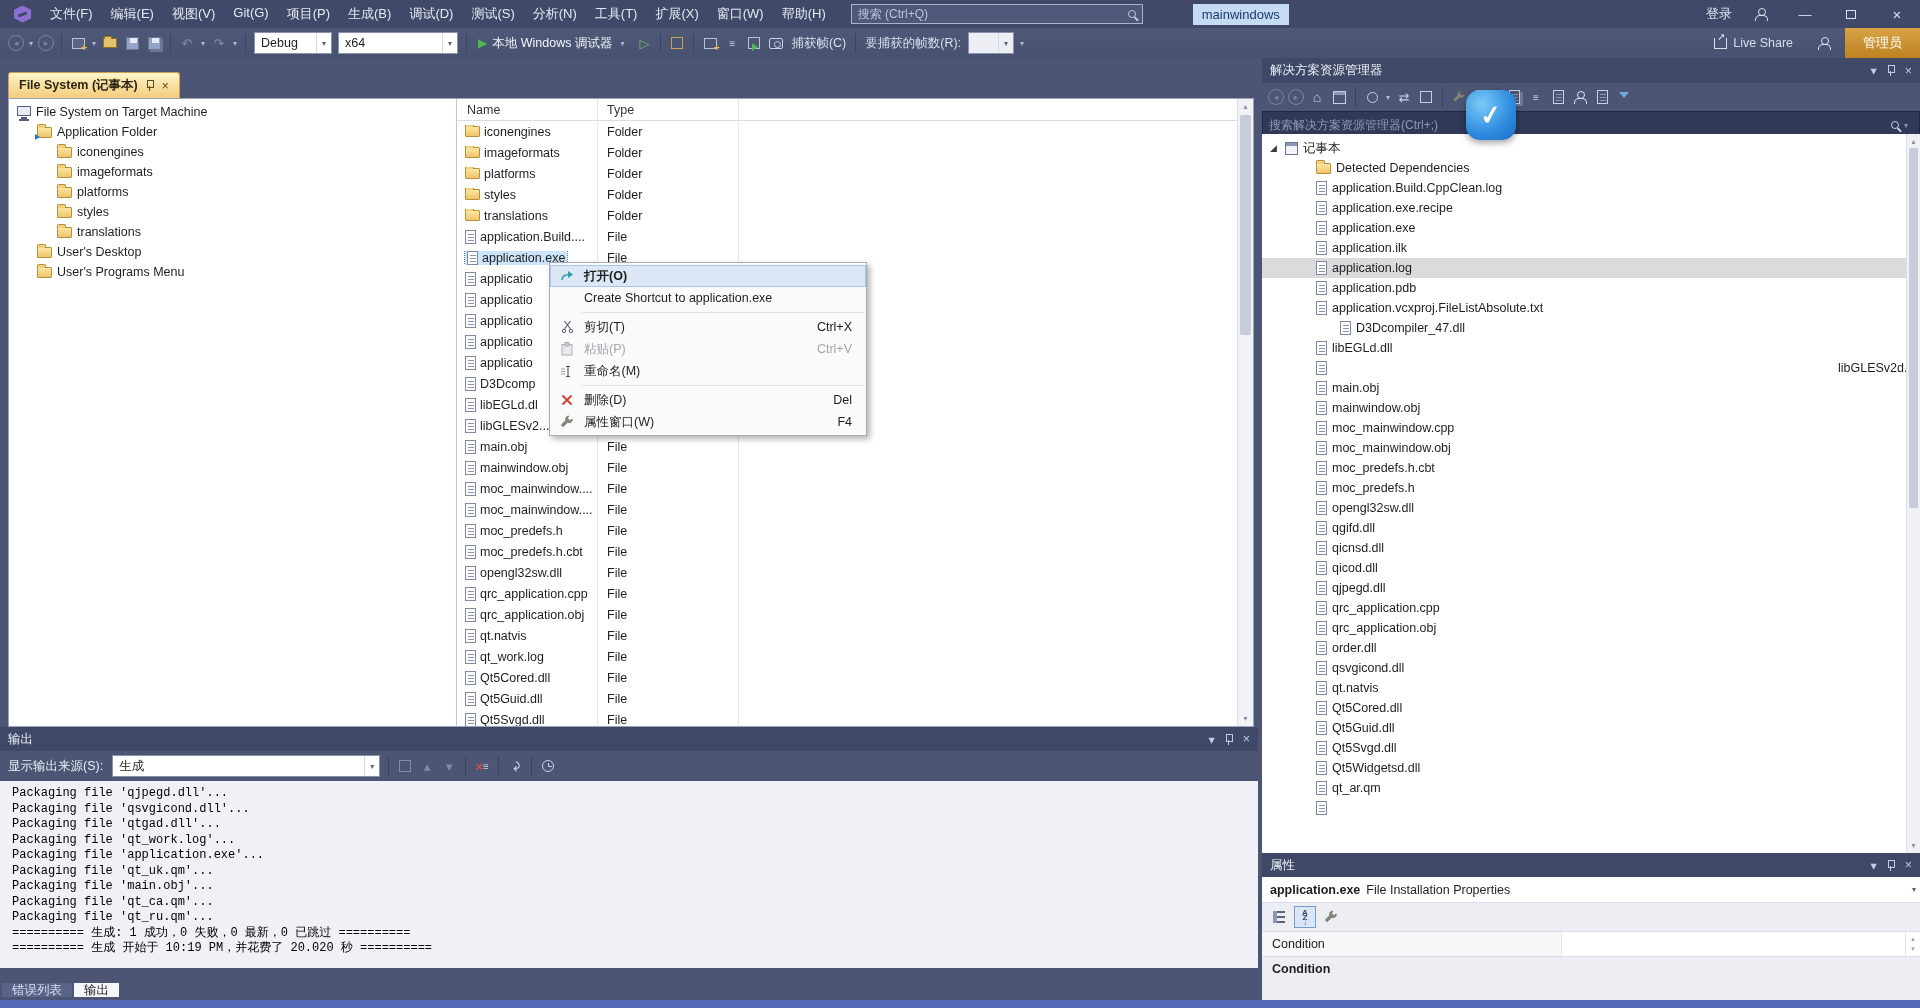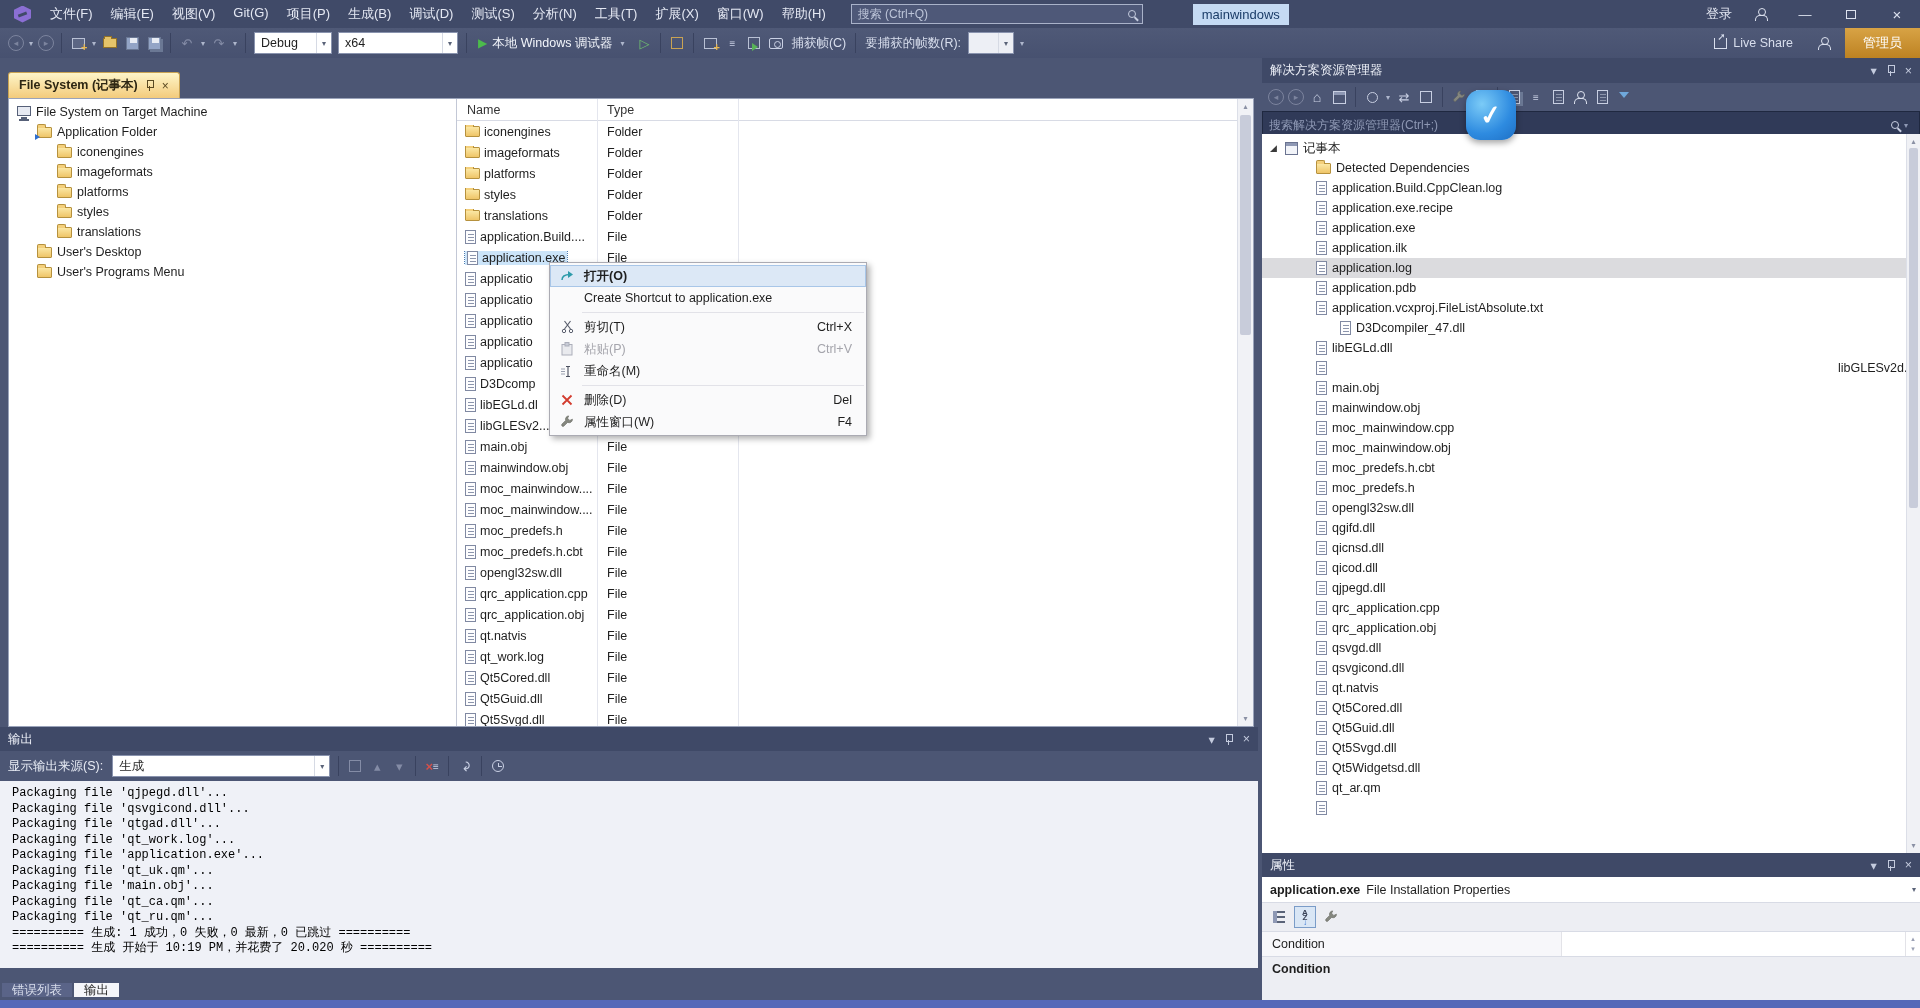--- a/index.html
+++ b/index.html
@@ -128,21 +128,21 @@
   .ctx-item .sc { margin-left:auto; padding-left:20px; }
   .ctx-item.hover { background:#DCE8F6; outline:1px solid #A8C6E8; outline-offset:-1px; }
   .ctx-item.bold .lbl { font-weight:bold; }
   .ctx-item.disabled { color:#A5A5AC; }
   .ctx-sep { height:1px; background:#E2E2E8; margin:3px 2px 3px 32px; }
 
   
   .output { left:0; top:727px; width:1258px; height:273px; background:#4C5674; }
   .op-head { height:24px; }
   .op-toolbar { height:30px; display:flex; align-items:center; color:#E8ECF5; font-size:12.5px; padding-left:8px; }
-  .op-toolbar .combo { width:218px; }
+  .op-toolbar .combo { width:268px; }
   .op-log { position:absolute; left:0; top:54px; right:0; bottom:32px; background:#EFF1F7;
     font-family:"Liberation Mono",monospace; font-size:12px; line-height:15.5px; color:#000;
     padding:5px 0 0 12px; white-space:pre; overflow:hidden; }
   .op-tabs { position:absolute; left:2px; bottom:3px; display:flex; gap:2px; }
   .btab { height:14px; padding:0 10px; display:flex; align-items:center; font-size:12.5px;
     background:#5A6488; color:#D9DEEC; }
   .btab.active { background:#F5F6FA; color:#1E1E1E; }
 
   
   .right-dock { left:1262px; top:58px; width:658px; height:942px; }
@@ -833,21 +833,21 @@
       <div class="se-row" style="padding-left: 54px;">
         <span class="ic-file"></span>
         <span>qrc_application.cpp</span>
       </div>
       <div class="se-row" style="padding-left: 54px;">
         <span class="ic-file"></span>
         <span>qrc_application.obj</span>
       </div>
       <div class="se-row" style="padding-left: 54px;">
         <span class="ic-file"></span>
-        <span>qsvgd.dll</span>
+        <span>order.dll</span>
       </div>
       <div class="se-row" style="padding-left: 54px;">
         <span class="ic-file"></span>
         <span>qsvgicond.dll</span>
       </div>
       <div class="se-row" style="padding-left: 54px;">
         <span class="ic-file"></span>
         <span>qt.natvis</span>
       </div>
       <div class="se-row" style="padding-left: 54px;">

